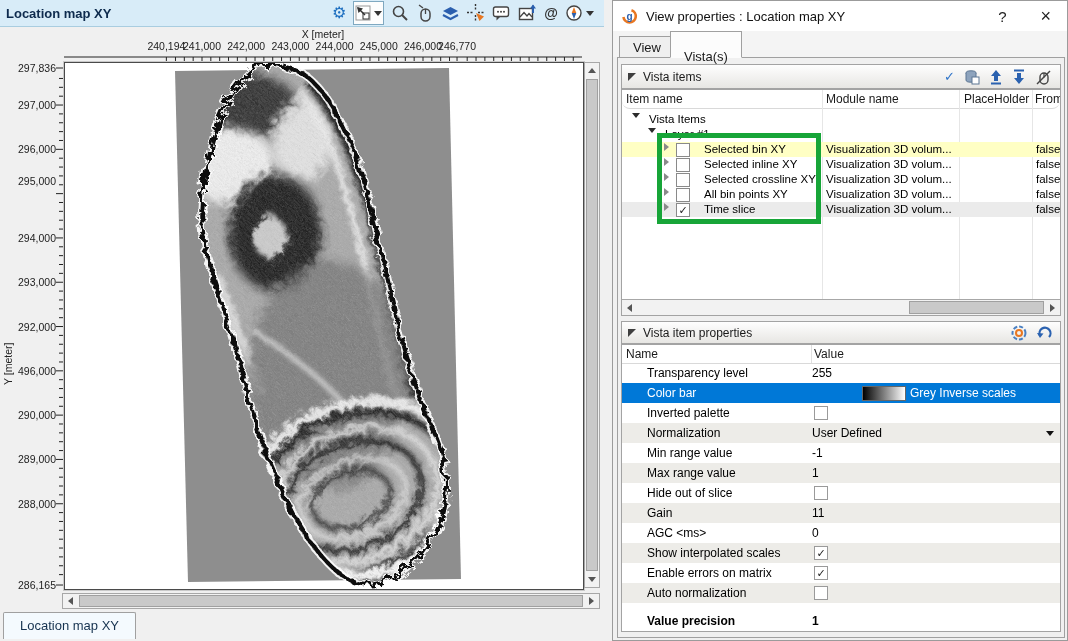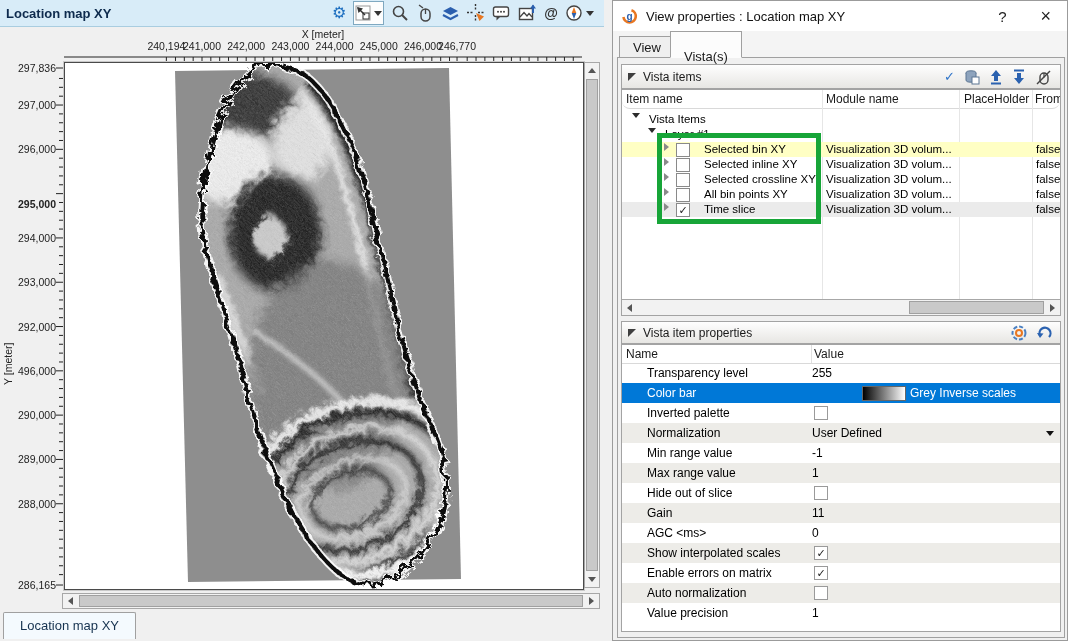--- a/index.html
+++ b/index.html
@@ -197,21 +197,21 @@
           <span class="x-tick-label" style="left: 202px;">241,000</span>
           <span class="x-tick-label" style="left: 246.2px;">242,000</span>
           <span class="x-tick-label" style="left: 290.4px;">243,000</span>
           <span class="x-tick-label" style="left: 334.6px;">244,000</span>
           <span class="x-tick-label" style="left: 378.8px;">245,000</span>
           <span class="x-tick-label" style="left: 423px;">246,000</span>
           <span class="x-tick-label" style="left: 457.034px;">246,770</span>
           <span class="y-tick-label" style="top: 41px;">297,836</span>
           <span class="y-tick-label" style="top: 78.0348px;">297,000</span>
           <span class="y-tick-label" style="top: 122.335px;">296,000</span>
-          <span class="y-tick-label" style="top: 177px; font-weight: bold;">295,000</span>
+          <span class="y-tick-label" style="top: 154px;">295,000</span>
           <span class="y-tick-label" style="top: 210.935px;">294,000</span>
           <span class="y-tick-label" style="top: 255.235px;">293,000</span>
           <span class="y-tick-label" style="top: 299.535px;">292,000</span>
           <span class="y-tick-label" style="top: 343.835px;">496,000</span>
           <span class="y-tick-label" style="top: 388.135px;">290,000</span>
           <span class="y-tick-label" style="top: 432.435px;">289,000</span>
           <span class="y-tick-label" style="top: 476.735px;">288,000</span>
           <span class="y-tick-label" style="top: 558.025px;">286,165</span>
         </div>
       <svg id="axes-svg">
@@ -569,21 +569,21 @@
               <span class="pcb">✓</span>
             </div>
             <div class="prow" style="top: 218px;">
               <span class="pname">Enable errors on matrix</span>
               <span class="pcb">✓</span>
             </div>
             <div class="prow prow-alt" style="top: 238px;">
               <span class="pname">Auto normalization</span>
               <span class="pcb"></span>
             </div>
-            <div class="prow" style="top: 258px;">
+            <div class="prow" style="top: 266px; font-weight: bold;">
               <span class="pname">Value precision</span>
               <span class="pval">1</span>
             </div>
           </div>
       </div>
 
     </div>
   </div>
 </div>
 

